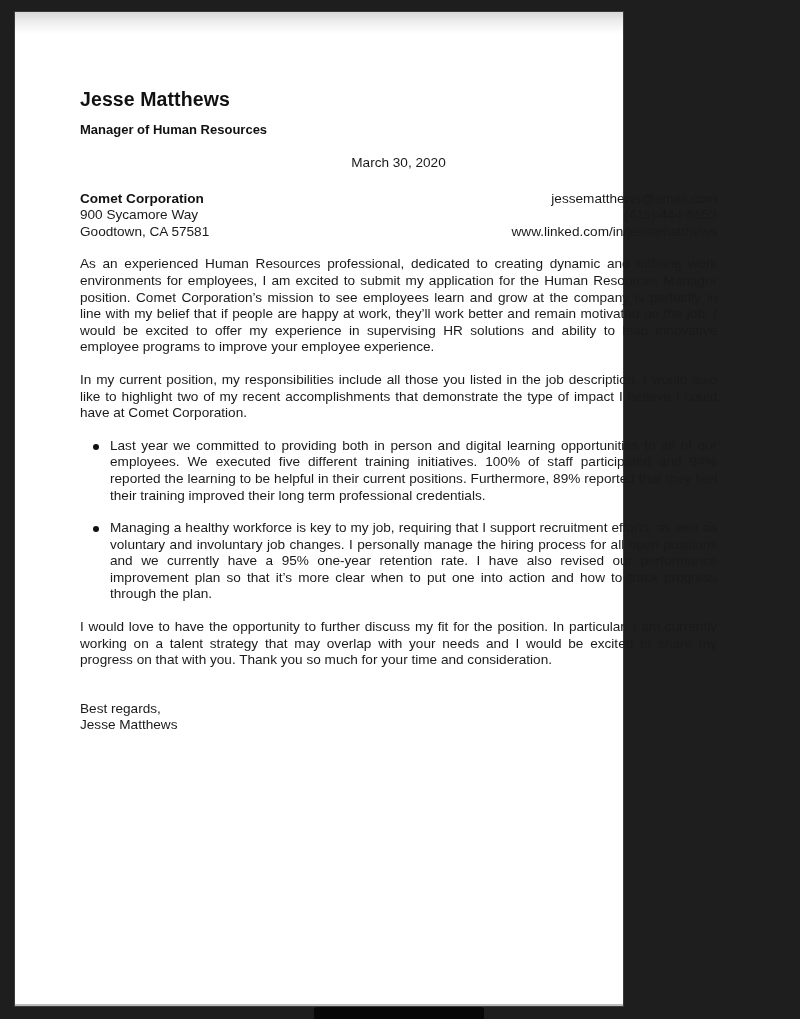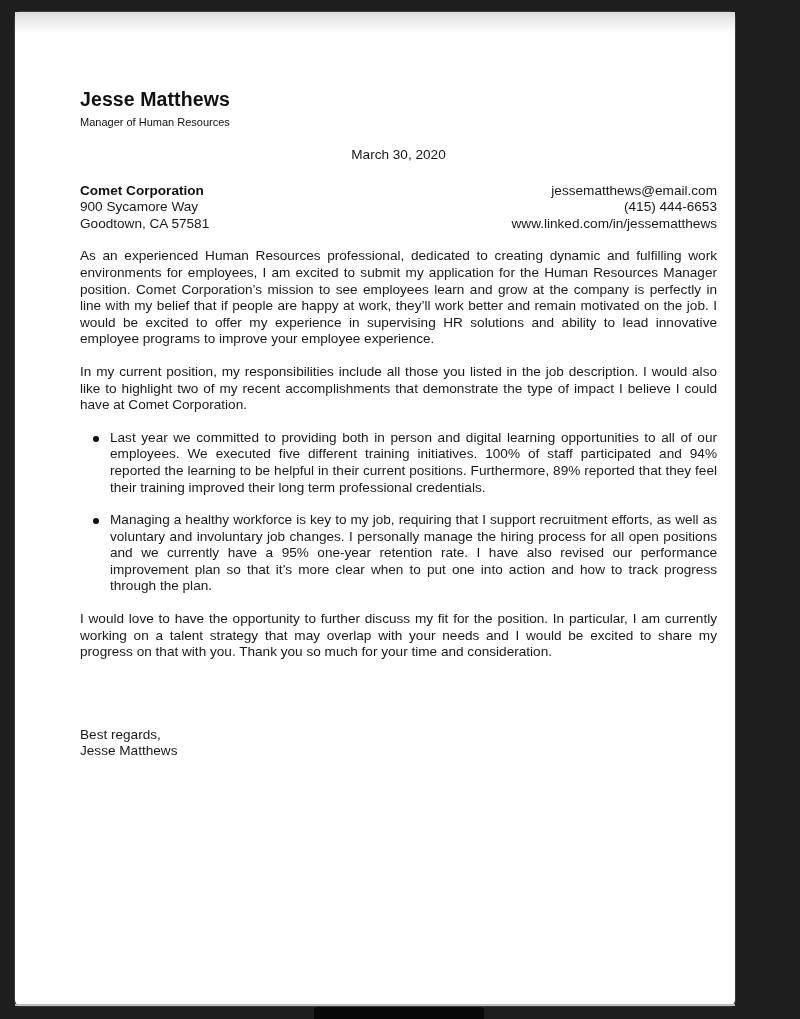--- a/index.html
+++ b/index.html
@@ -11,25 +11,24 @@
       height: 1019px;
       background: #1e1e1e;
       position: relative;
       overflow: hidden;
       font-family: "Liberation Sans", sans-serif;
     }
     .page {
       position: absolute;
       left: 15px;
       top: 12px;
-      width: 720px;
+      width: 608px;
       height: 994px;
       background: #ffffff;
       box-shadow: 0 0 0 1px #3a3a3a;
-      border-radius: 6px;
     }
     .page-top-shade {
       position: absolute;
       left: 0; top: 0; right: 0;
       height: 22px;
       background: linear-gradient(to bottom, #d9d9d9 0%, #ececec 40%, #ffffff 100%);
     }
     .page-bottom-edge {
       position: absolute;
       left: 0; right: 0; bottom: 0;
@@ -55,25 +54,25 @@
       line-height: 16.6px;
     }
     .name {
       font-size: 19.5px;
       font-weight: bold;
       line-height: 22px;
       color: #111;
       letter-spacing: 0.1px;
     }
     .title {
-      font-size: 11px;
-      font-weight: normal;
+      font-size: 13px;
+      font-weight: bold;
       line-height: 16px;
       color: #111;
-      margin-top: 4px;
+      margin-top: 12px;
     }
     .date {
       margin-top: 17px;
       text-align: center;
     }
     .address-row {
       margin-top: 19px;
       display: flex;
       justify-content: space-between;
       align-items: flex-end;
@@ -113,21 +112,21 @@
       background: #111;
     }
     .after-bullets {
       margin-top: 0;
     }
     a.website-link {
       color: #2f5fa8;
       text-decoration: underline;
     }
     .closing {
-      margin-top: 66px;
+      margin-top: 32px;
     }
   </style>
 </head>
 <body>
 
 <div class="page">
   <div class="page-top-shade"></div>
 
   <div class="content">
     <div class="name">Jesse Matthews</div>

